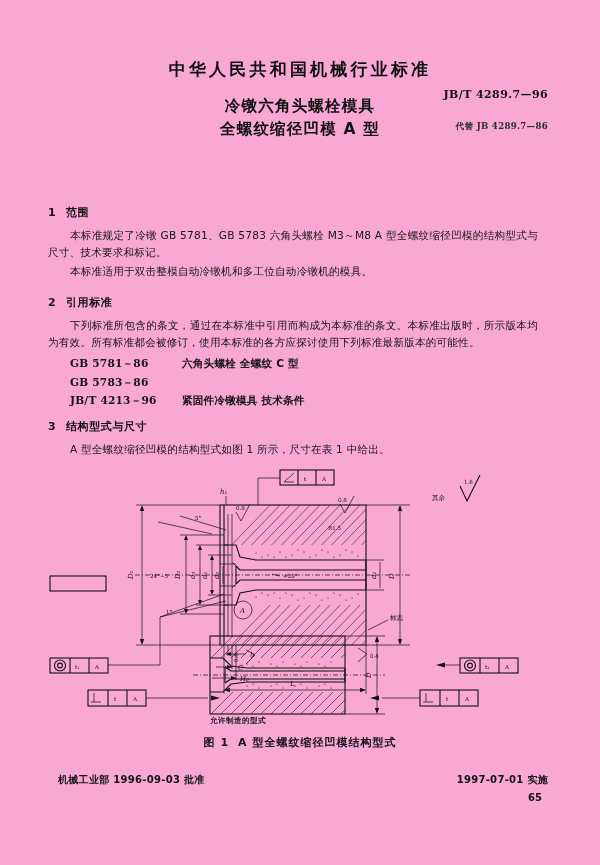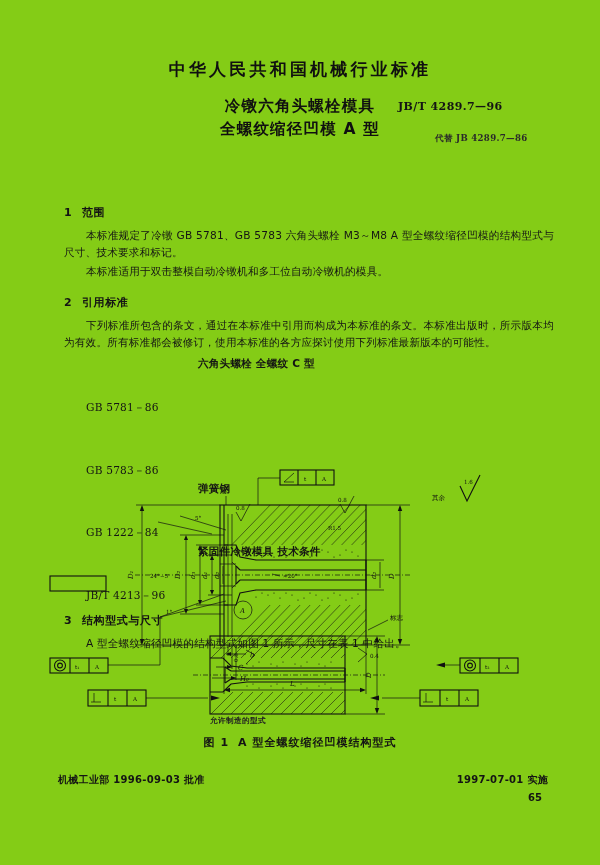--- a/index.html
+++ b/index.html
@@ -13,21 +13,21 @@
     font-family: "DejaVu Sans", "Liberation Sans", sans-serif;
     color: #141414;
     position: relative;
     overflow: hidden;
   }
   .page {
     position: absolute;
     left: 0; top: 0;
     width: 600px;
     height: 865px;
-    background: #84cc16;
+    background: #f9a8d4;
   }
 
   
   .doc-header {
     position: absolute;
     left: 0; top: 58px;
     width: 600px;
     text-align: center;
   }
   .nat-title {
@@ -46,22 +46,22 @@
     font-size: 15.5px;
     font-weight: bold;
     letter-spacing: 1.2px;
     line-height: 23px;
     color: #101010;
     text-align: center;
   }
   .std-code {
     position: absolute;
     right: 52px;
-    top: 100px;
-    text-align: left;
+    top: 88px;
+    text-align: right;
     width: 150px;
   }
   .std-code .main {
     font-size: 11px;
     font-weight: bold;
     font-family: "DejaVu Serif", "Liberation Serif", serif;
     letter-spacing: 0.4px;
   }
   .std-code .sub {
     margin-top: 20px;
@@ -69,21 +69,21 @@
     font-weight: bold;
     font-family: "DejaVu Serif", "Liberation Serif", serif;
     letter-spacing: 0.3px;
     color: #2a2a2a;
     margin-left: 37px;
   }
 
   
   .body-area {
     position: absolute;
-    left: 64px;
+    left: 48px;
     top: 205px;
     width: 490px;
   }
   .sec-head {
     font-size: 11px;
     font-weight: bold;
     margin: 0 0 7px 0;
     letter-spacing: 0.6px;
   }
   .sec-head .num { display: inline-block; width: 18px; }
@@ -103,22 +103,21 @@
     display: flex;
     font-size: 10.6px;
     line-height: 18.5px;
     letter-spacing: 0.2px;
     padding-left: 22px;
   }
   .ref-code {
     width: 112px;
     flex: 0 0 112px;
     font-family: "DejaVu Serif", "Liberation Serif", serif;
-    font-weight: normal;
-    margin-top: 44px;
+    font-weight: bold;
   }
   .ref-name { flex: 1 1 auto; font-weight: bold; }
 
   
   .figure-wrap {
     position: absolute;
     left: 40px;
     top: 462px;
     width: 520px;
     height: 290px;
@@ -227,24 +226,20 @@
     </div>
     <p class="para indent">下列标准所包含的条文，通过在本标准中引用而构成为本标准的条文。本标准出版时，所示版本均为有效。所有标准都会被修订，使用本标准的各方应探讨使用下列标准最新版本的可能性。</p>
 
     <div class="ref-list">
       <div class="ref-row">
         <span class="ref-code">GB 5781－86</span>
         <span class="ref-name">六角头螺栓  全螺纹  C 型</span>
       </div>
       <div class="ref-row">
         <span class="ref-code">GB 5783－86</span>
-      </div>
-      <div class="ref-row">
-        <span class="ref-code">GB 1222－84</span>
-        <span class="ref-name">弹簧钢</span>
       </div>
       <div class="ref-row">
         <span class="ref-code">JB/T 4213－96</span>
         <span class="ref-name">紧固件冷镦模具   技术条件</span>
       </div>
     </div>
 
     <div class="spacer-sm"></div>
 
     <div class="sec-head">

